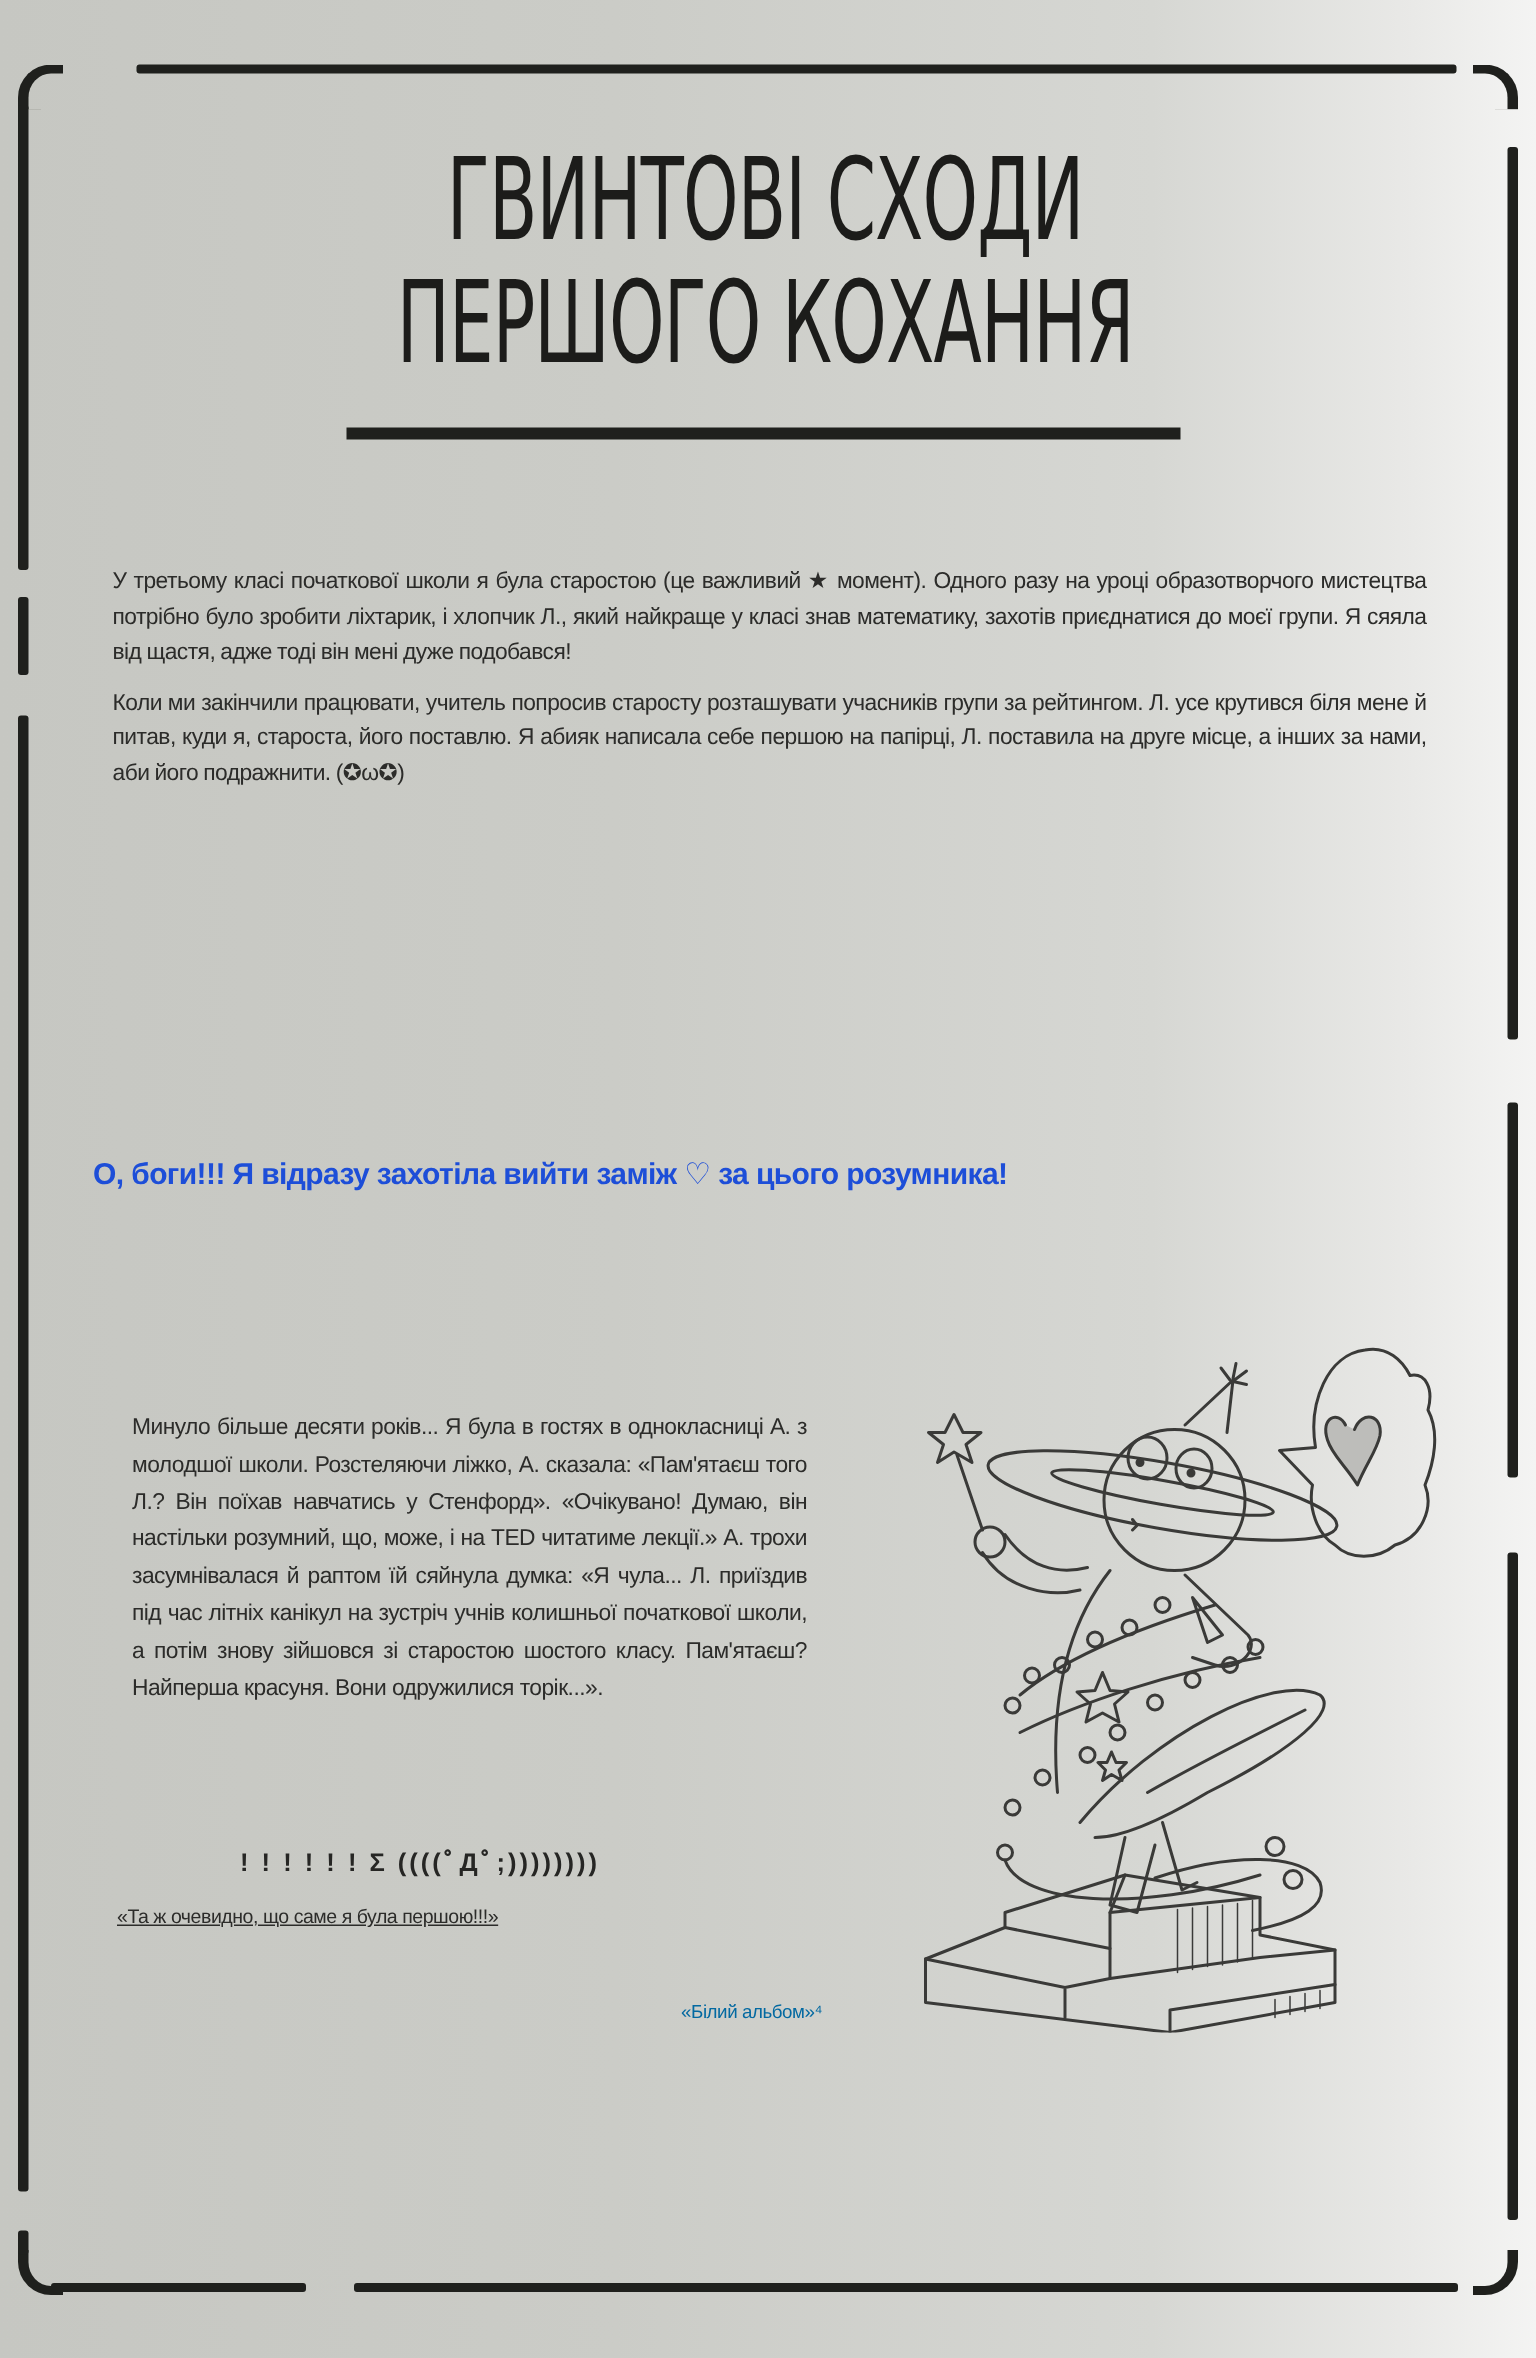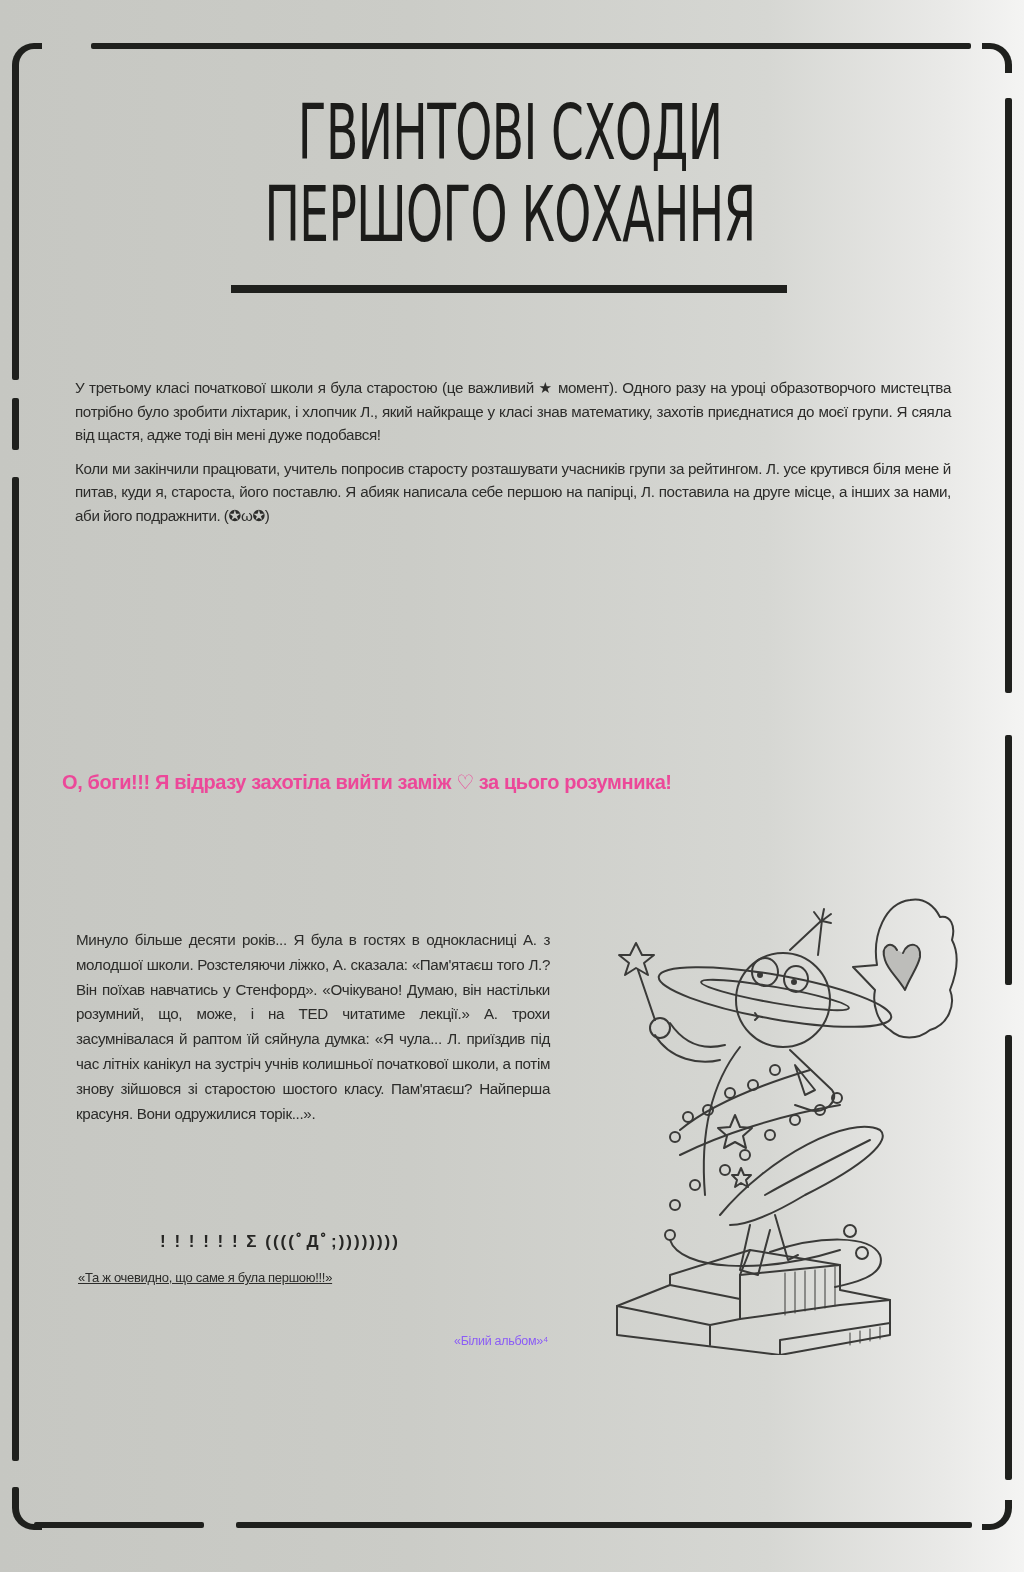--- a/index.html
+++ b/index.html
@@ -72,37 +72,37 @@
     text-align: justify;
   }
   .body-text p { margin: 0 0 10px 0; }
 
   .exclaim {
     position: absolute;
     left: 62px;
     top: 770px;
     font-size: 20px;
     font-weight: bold;
-    color: #ec4899;
+    color: #1d4ed8;
     letter-spacing: -0.4px;
   }
 
   .story {
     position: absolute;
     left: 76px;
     top: 928px;
     width: 474px;
     font-size: 15.2px;
     line-height: 24.8px;
     color: #2c2c2a;
     letter-spacing: -0.35px;
     text-align: justify;
     hyphens: manual;
   }
-  .story p { margin: 0; }
+  .story p { margin: 12px; }
 
   .emote {
     position: absolute;
     left: 160px;
     top: 1232px;
     font-size: 17px;
     font-weight: bold;
     letter-spacing: 2px;
     color: #262624;
     white-space: nowrap;
@@ -114,21 +114,21 @@
     font-size: 13px;
     color: #2c2c2a;
     letter-spacing: -0.3px;
     text-decoration: underline;
   }
   .source {
     position: absolute;
     right: 476px;
     top: 1334px;
     font-size: 12.5px;
-    color: #8b5cf6;
+    color: #0369a1;
     letter-spacing: -0.3px;
     text-align: center;
   }
   .illustration {
     position: absolute;
     left: 600px;
     top: 895px;
     width: 380px;
     height: 460px;
   }

